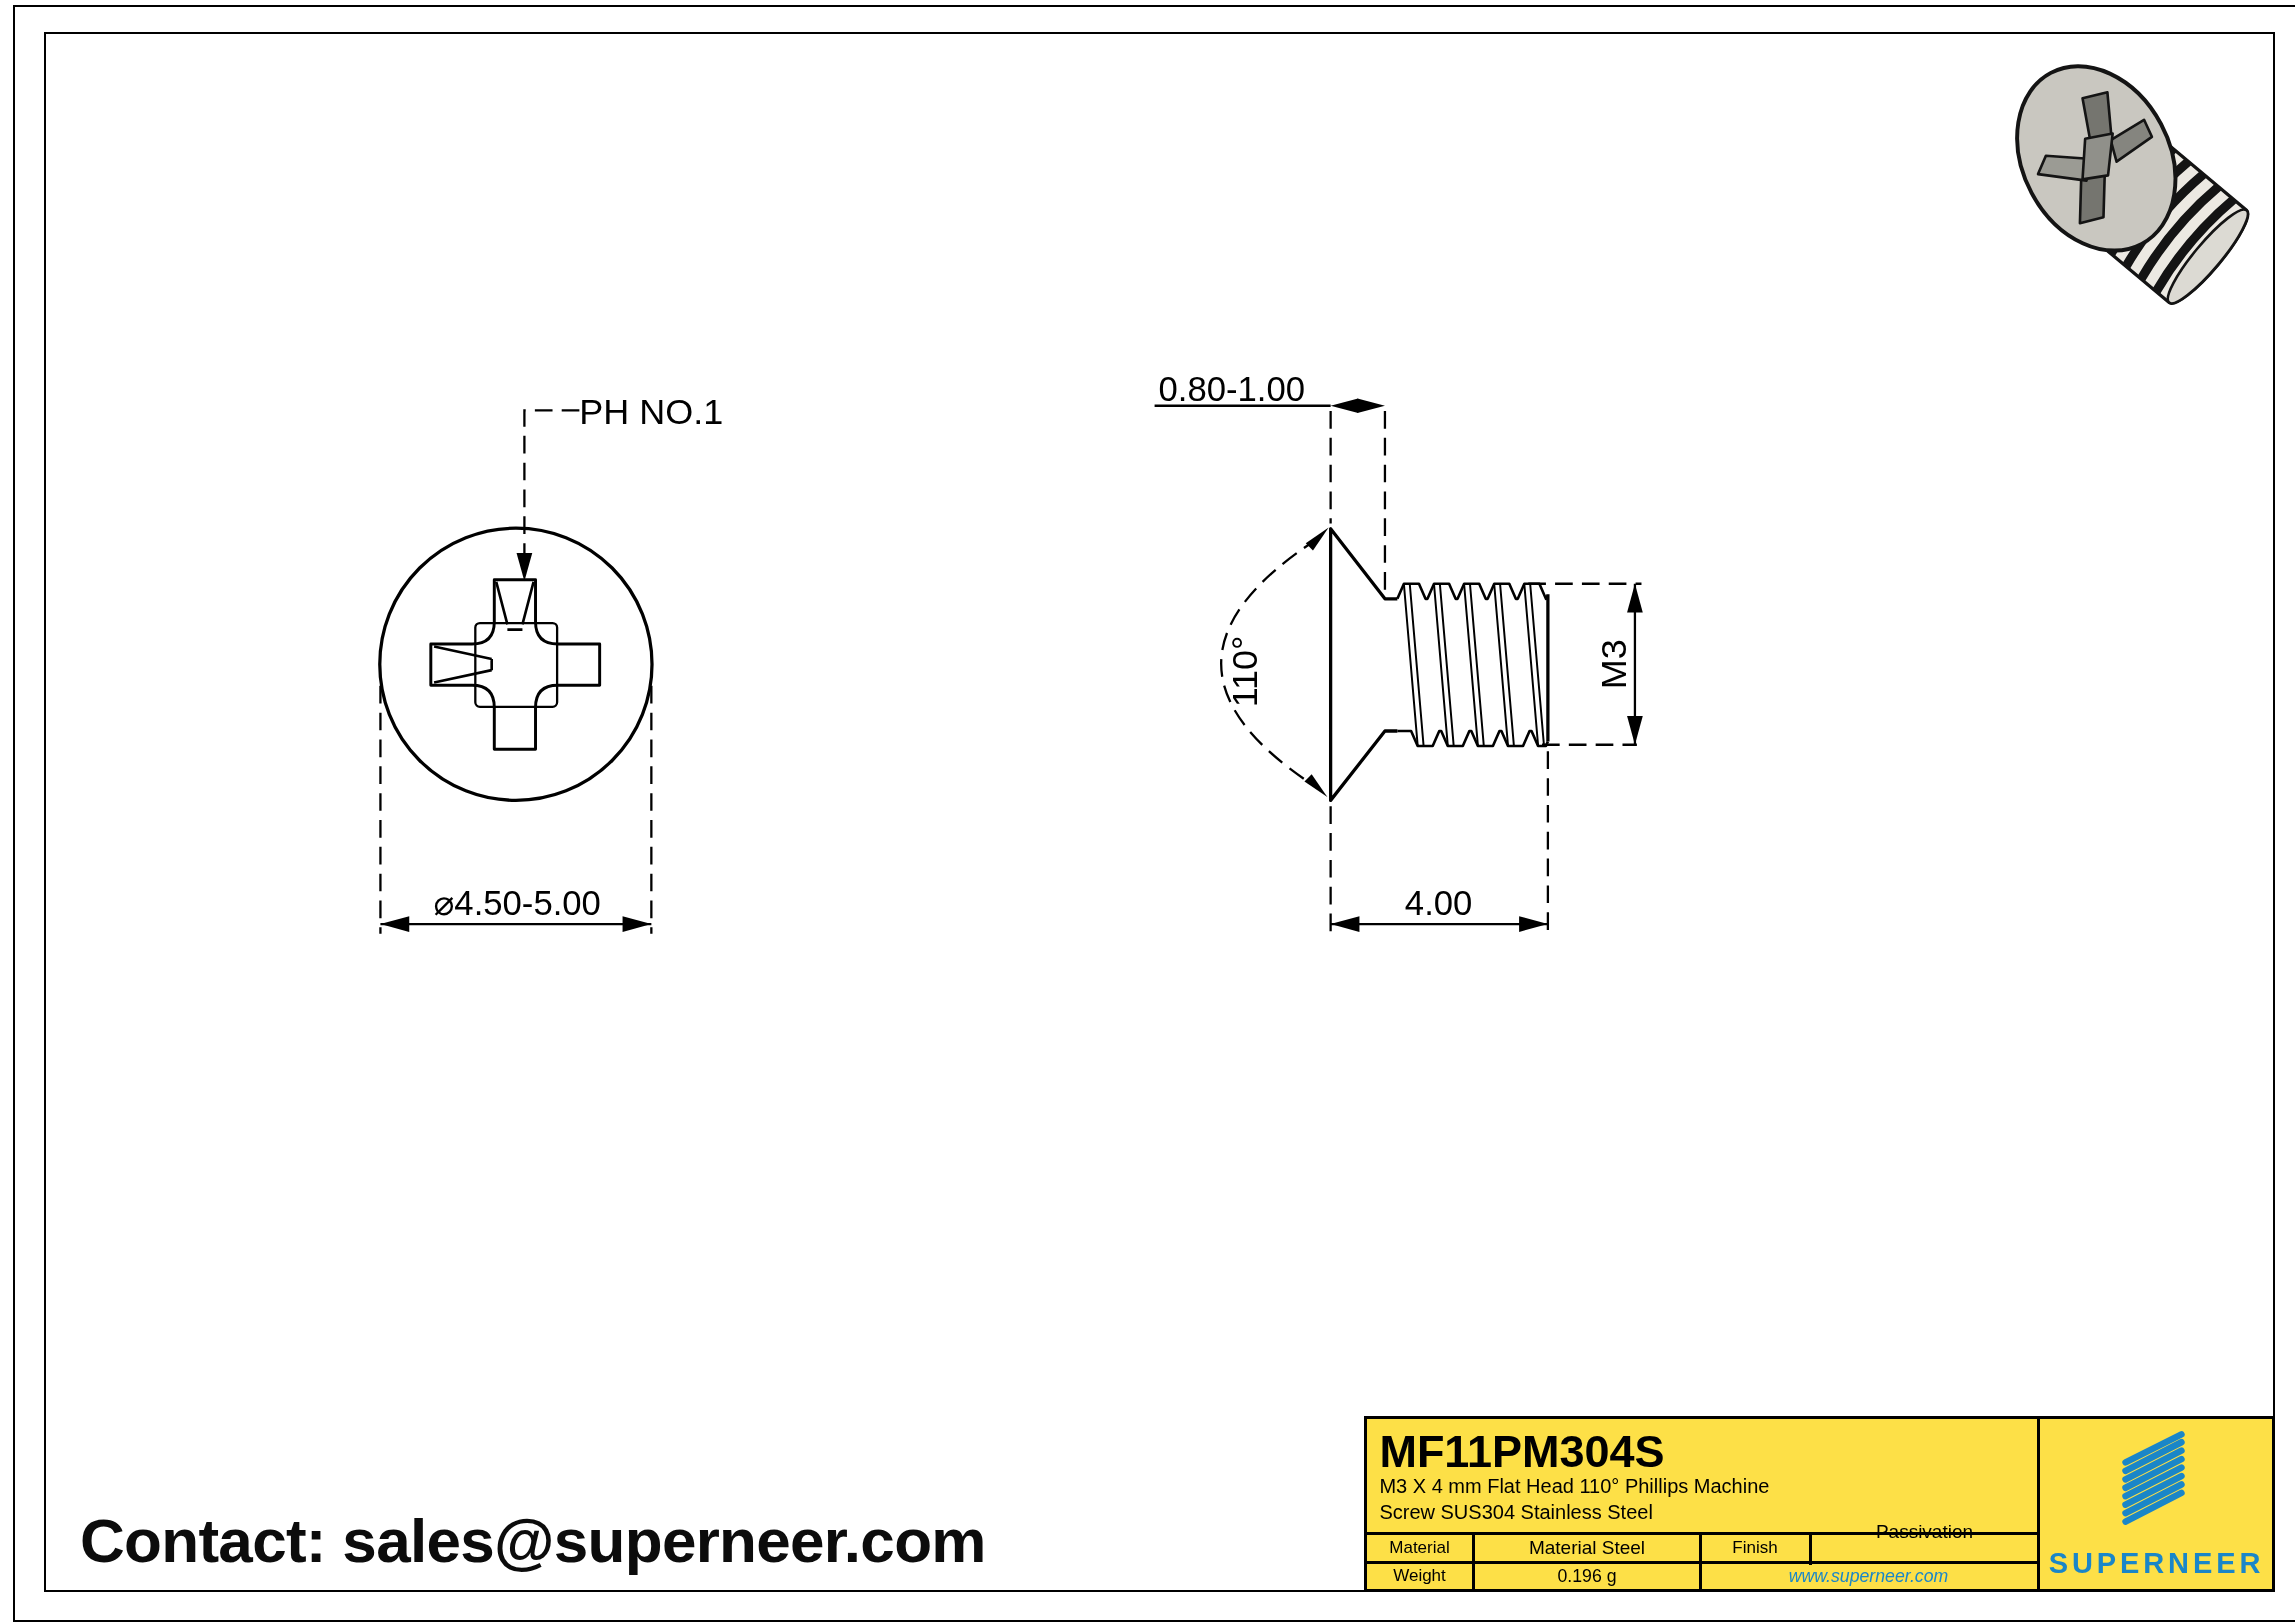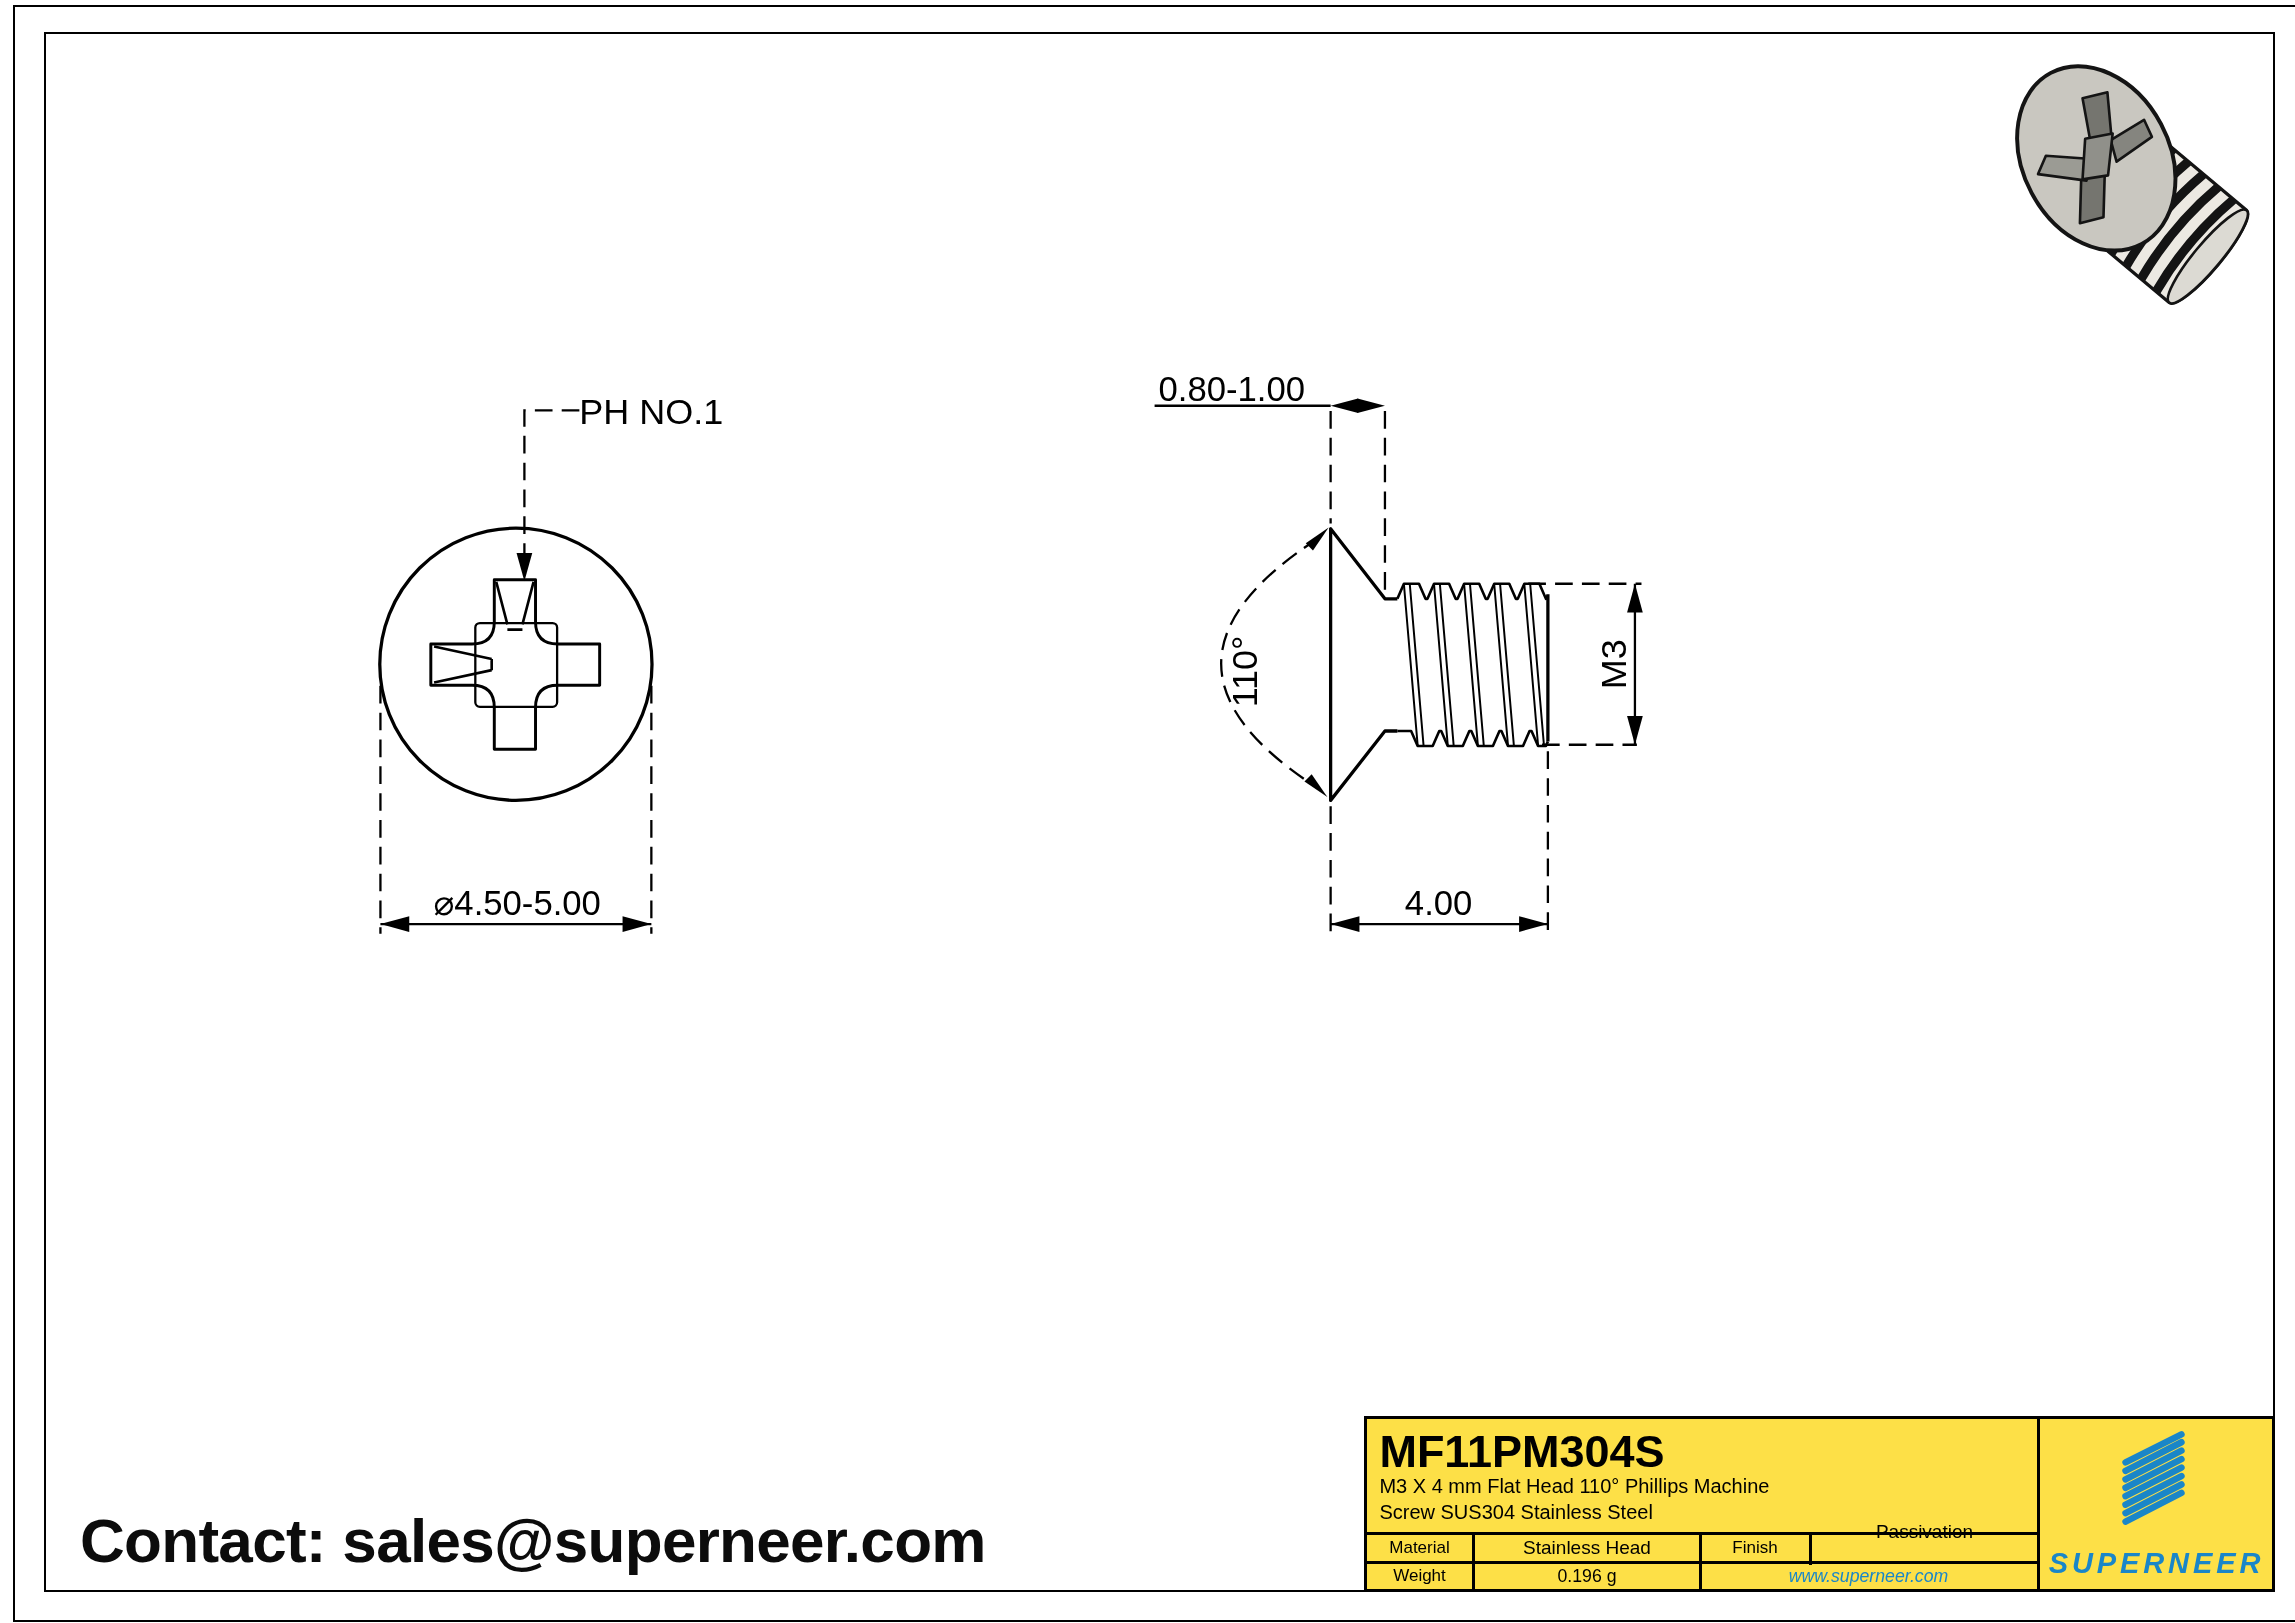--- a/index.html
+++ b/index.html
@@ -23,21 +23,21 @@
   .tb-line { position:absolute; background:#000; }
   .tb-cell { position:absolute; display:flex; align-items:center; justify-content:center; color:#000; white-space:nowrap; }
   .part-number { position:absolute; left:12.4px; top:6.5px; font-size:45px; font-weight:bold; color:#000; letter-spacing:0; }
   .description { position:absolute; left:12.4px; top:55px; font-size:20px; line-height:25.5px; color:#000; }
   .lbl { font-size:17px; }
   .val { font-size:19px; }
   .val-sm { font-size:17.7px; }
   .website { color:#1a86c8; cursor:pointer; }
   .logo-cell { position:absolute; left:674px; top:0; width:231px; height:170px; }
   .logo-stripes { position:absolute; left:80px; top:11.8px; }
-  .brand { position:absolute; left:0; top:128px; width:100%; text-align:center; font-size:29px; font-weight:bold; letter-spacing:3.9px; color:#1a86c8;font-style:italic; }
+  .brand { position:absolute; left:0; top:128px; width:100%; text-align:center; font-size:29px; font-weight:bold; letter-spacing:3.9px; color:#1a86c8; }
 </style>
 </head>
 <body>
 
 <div class="page">
 
   <div class="outer-border"></div>
   <div class="inner-frame"></div>
 
   <svg class="drawing-svg" viewBox="0 0 3507 2480">
@@ -135,21 +135,21 @@
     <div class="tb-line" style="left:332px; top:113px; width:2.6px; height:57px;"></div>
     <div class="tb-line" style="left:442px; top:113px; width:2.6px; height:33px;"></div>
 
     <div class="part-number">MF11PM304S</div>
     <div class="description">
       <span style="display:block">M3 X 4 mm  Flat Head 110° Phillips Machine</span>
       <span style="display:block">Screw SUS304 Stainless Steel</span>
     </div>
 
     <div class="tb-cell lbl" style="left:0; top:116px; width:105px; height:26px;">Material</div>
-    <div class="tb-cell val" style="left:108px; top:116px; width:224px; height:26px;">Stainless Head</div>
+    <div class="tb-cell val" style="left:108px; top:116px; width:224px; height:26px;">Material Steel</div>
     <div class="tb-cell lbl" style="left:334px; top:116px; width:108px; height:26px;">Finish</div>
     <div class="tb-cell val" style="left:445px; top:100px; width:225px; height:26px;">Passivation</div>
 
     <div class="tb-cell lbl" style="left:0; top:145px; width:105px; height:24px;">Weight</div>
     <div class="tb-cell val-sm" style="left:108px; top:145px; width:224px; height:24px;">0.196 g</div>
     <div class="tb-cell val-sm website" style="left:334px; top:145px; width:335px; height:24px;font-style:italic;">www.superneer.com</div>
 
     <div class="logo-cell">
       <svg class="logo-stripes" width="65" height="94" viewBox="0 0 100 144">
         <g stroke="#1a86c8" stroke-width="10" stroke-linecap="round">

